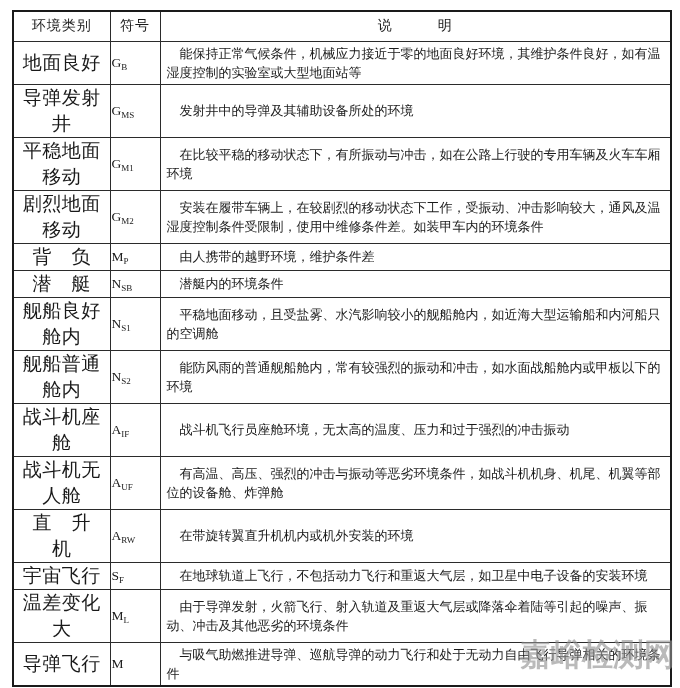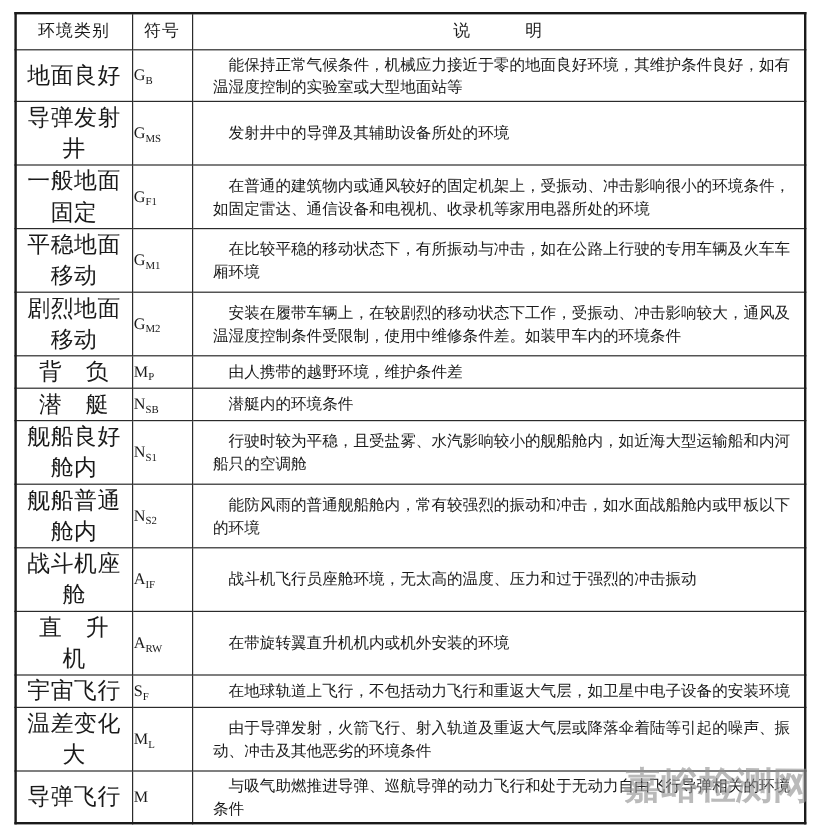--- a/index.html
+++ b/index.html
@@ -52,21 +52,21 @@
     padding: 0 1px;
   }
   td.sym sub {
     font-size: 9px;
     line-height: 0;
     vertical-align: -3px;
   }
   td.desc {
     font-size: 13px;
     line-height: 19px;
-    padding: 2px 4px 2px 17px;
+    padding: 2px 4px 2px 6px;
     text-align: left;
   }
   td.desc .para {
     text-indent: 1em;
     display: block;
   }
   .watermark {
     position: absolute;
     left: 520px;
     top: 634px;
@@ -106,27 +106,20 @@
       </tr>
 
       <tr class="short">
         <td class="cat">导弹发射井</td>
         <td class="sym"><span>G</span><sub>MS</sub></td>
         <td class="desc">
             <span class="para">发射井中的导弹及其辅助设备所处的环境</span>
           </td>
       </tr>
 
-      <tr class="tall">
-        <td class="cat">一般地面固定</td>
-        <td class="sym"><span>G</span><sub>F1</sub></td>
-        <td class="desc">
-            <span class="para">在普通的建筑物内或通风较好的固定机架上，受振动、冲击影响很小的环境条件，如固定雷达、通信设备和电视机、收录机等家用电器所处的环境</span>
-          </td>
-      </tr>
 
 
       <tr class="tall">
         <td class="cat">平稳地面移动</td>
         <td class="sym"><span>G</span><sub>M1</sub></td>
         <td class="desc">
             <span class="para">在比较平稳的移动状态下，有所振动与冲击，如在公路上行驶的专用车辆及火车车厢环境</span>
           </td>
       </tr>
 
@@ -151,41 +144,48 @@
         <td class="sym"><span>N</span><sub>SB</sub></td>
         <td class="desc">
             <span class="para">潜艇内的环境条件</span>
           </td>
       </tr>
 
       <tr class="tall">
         <td class="cat">舰船良好舱内</td>
         <td class="sym"><span>N</span><sub>S1</sub></td>
         <td class="desc">
-            <span class="para">行驶时较为平稳，且受盐雾、水汽影响较小的舰船舱内，如近海大型运输船和内河船只的空调舱</span>
+            <span class="para">平稳地面移动，且受盐雾、水汽影响较小的舰船舱内，如近海大型运输船和内河船只的空调舱</span>
           </td>
       </tr>
 
       <tr class="tall">
         <td class="cat">舰船普通舱内</td>
         <td class="sym"><span>N</span><sub>S2</sub></td>
         <td class="desc">
             <span class="para">能防风雨的普通舰船舱内，常有较强烈的振动和冲击，如水面战船舱内或甲板以下的环境</span>
           </td>
       </tr>
 
 
       <tr class="short">
         <td class="cat">战斗机座舱</td>
         <td class="sym"><span>A</span><sub>IF</sub></td>
         <td class="desc">
             <span class="para">战斗机飞行员座舱环境，无太高的温度、压力和过于强烈的冲击振动</span>
           </td>
       </tr>
 
+      <tr class="tall">
+        <td class="cat">战斗机无人舱</td>
+        <td class="sym"><span>A</span><sub>UF</sub></td>
+        <td class="desc">
+            <span class="para">有高温、高压、强烈的冲击与振动等恶劣环境条件，如战斗机机身、机尾、机翼等部位的设备舱、炸弹舱</span>
+          </td>
+      </tr>
 
 
 
       <tr class="short">
         <td class="cat">直　升　机</td>
         <td class="sym"><span>A</span><sub>RW</sub></td>
         <td class="desc">
             <span class="para">在带旋转翼直升机机内或机外安装的环境</span>
           </td>
       </tr>

